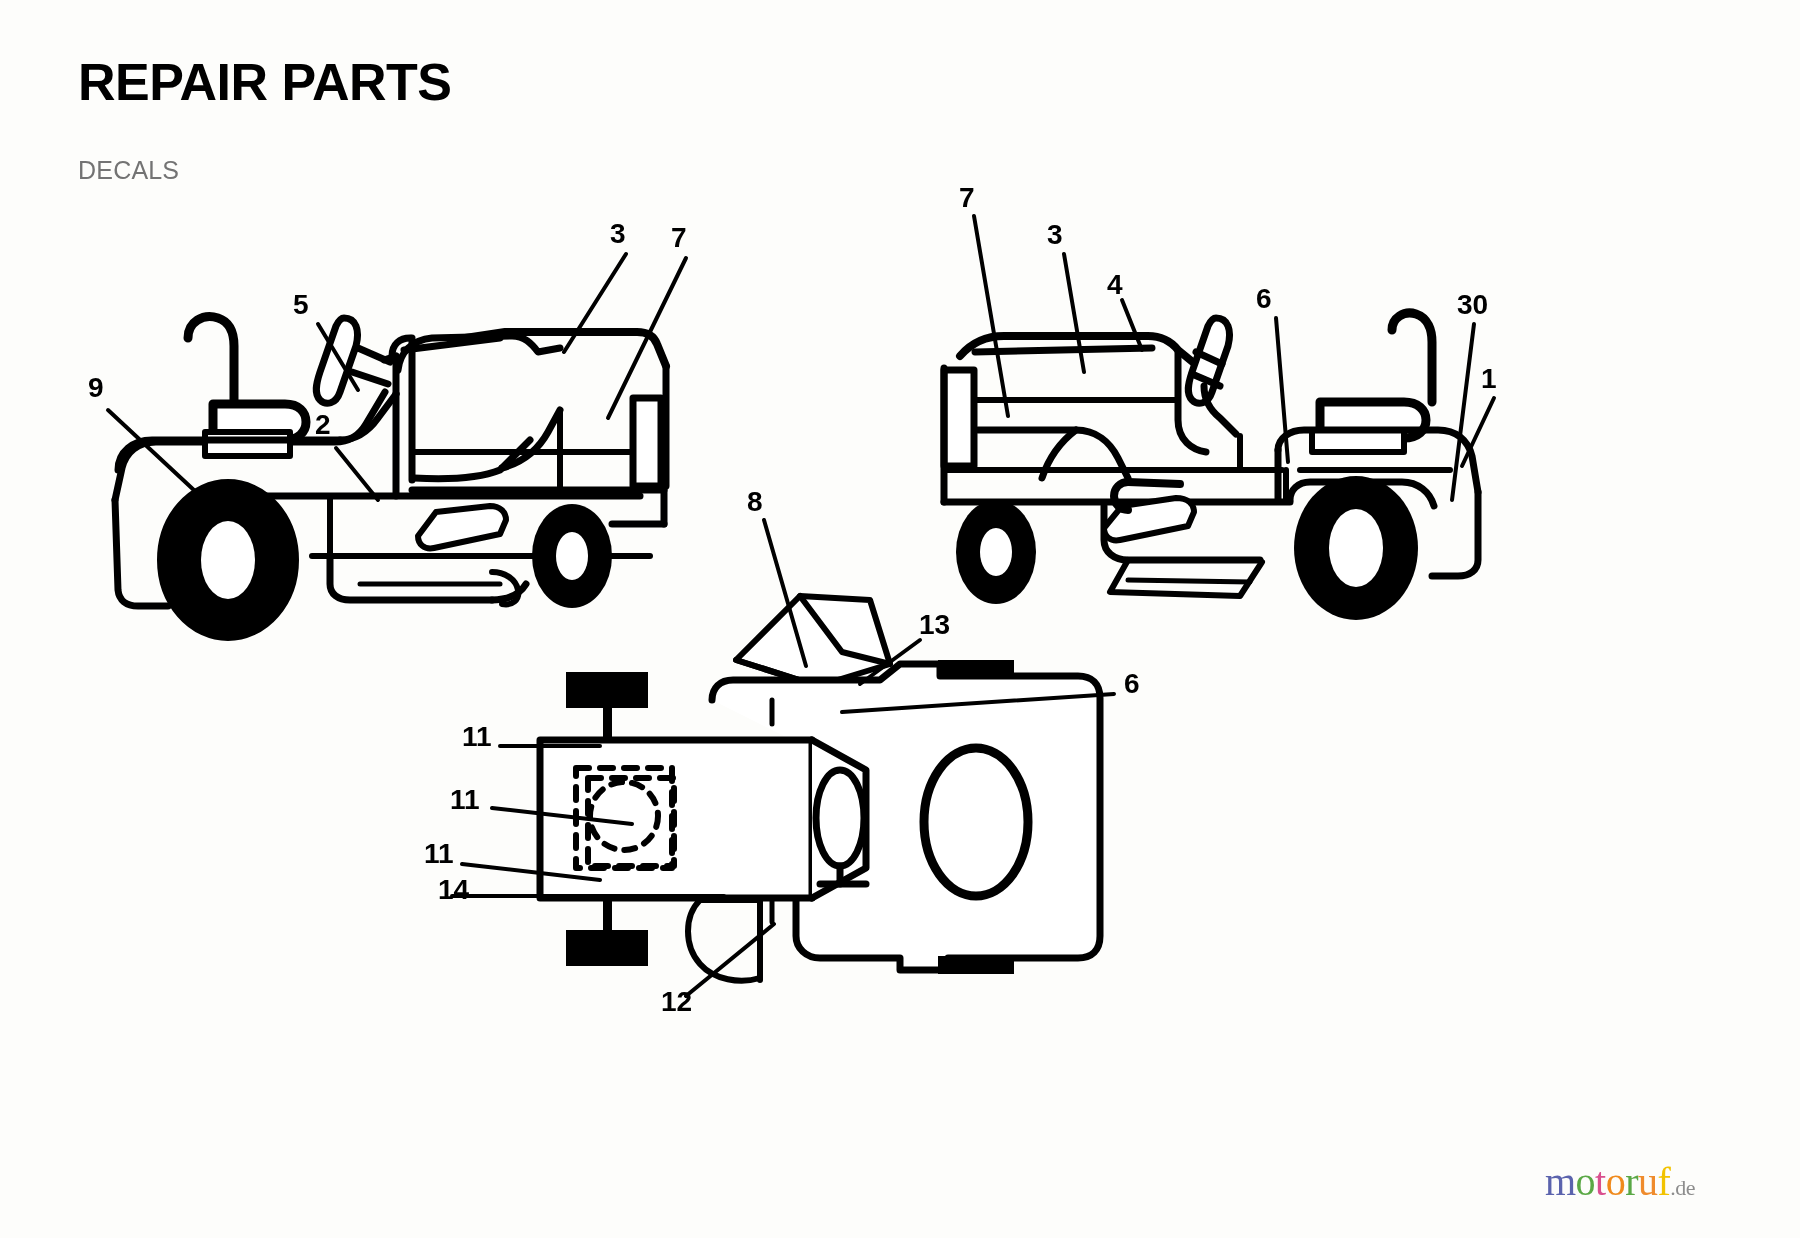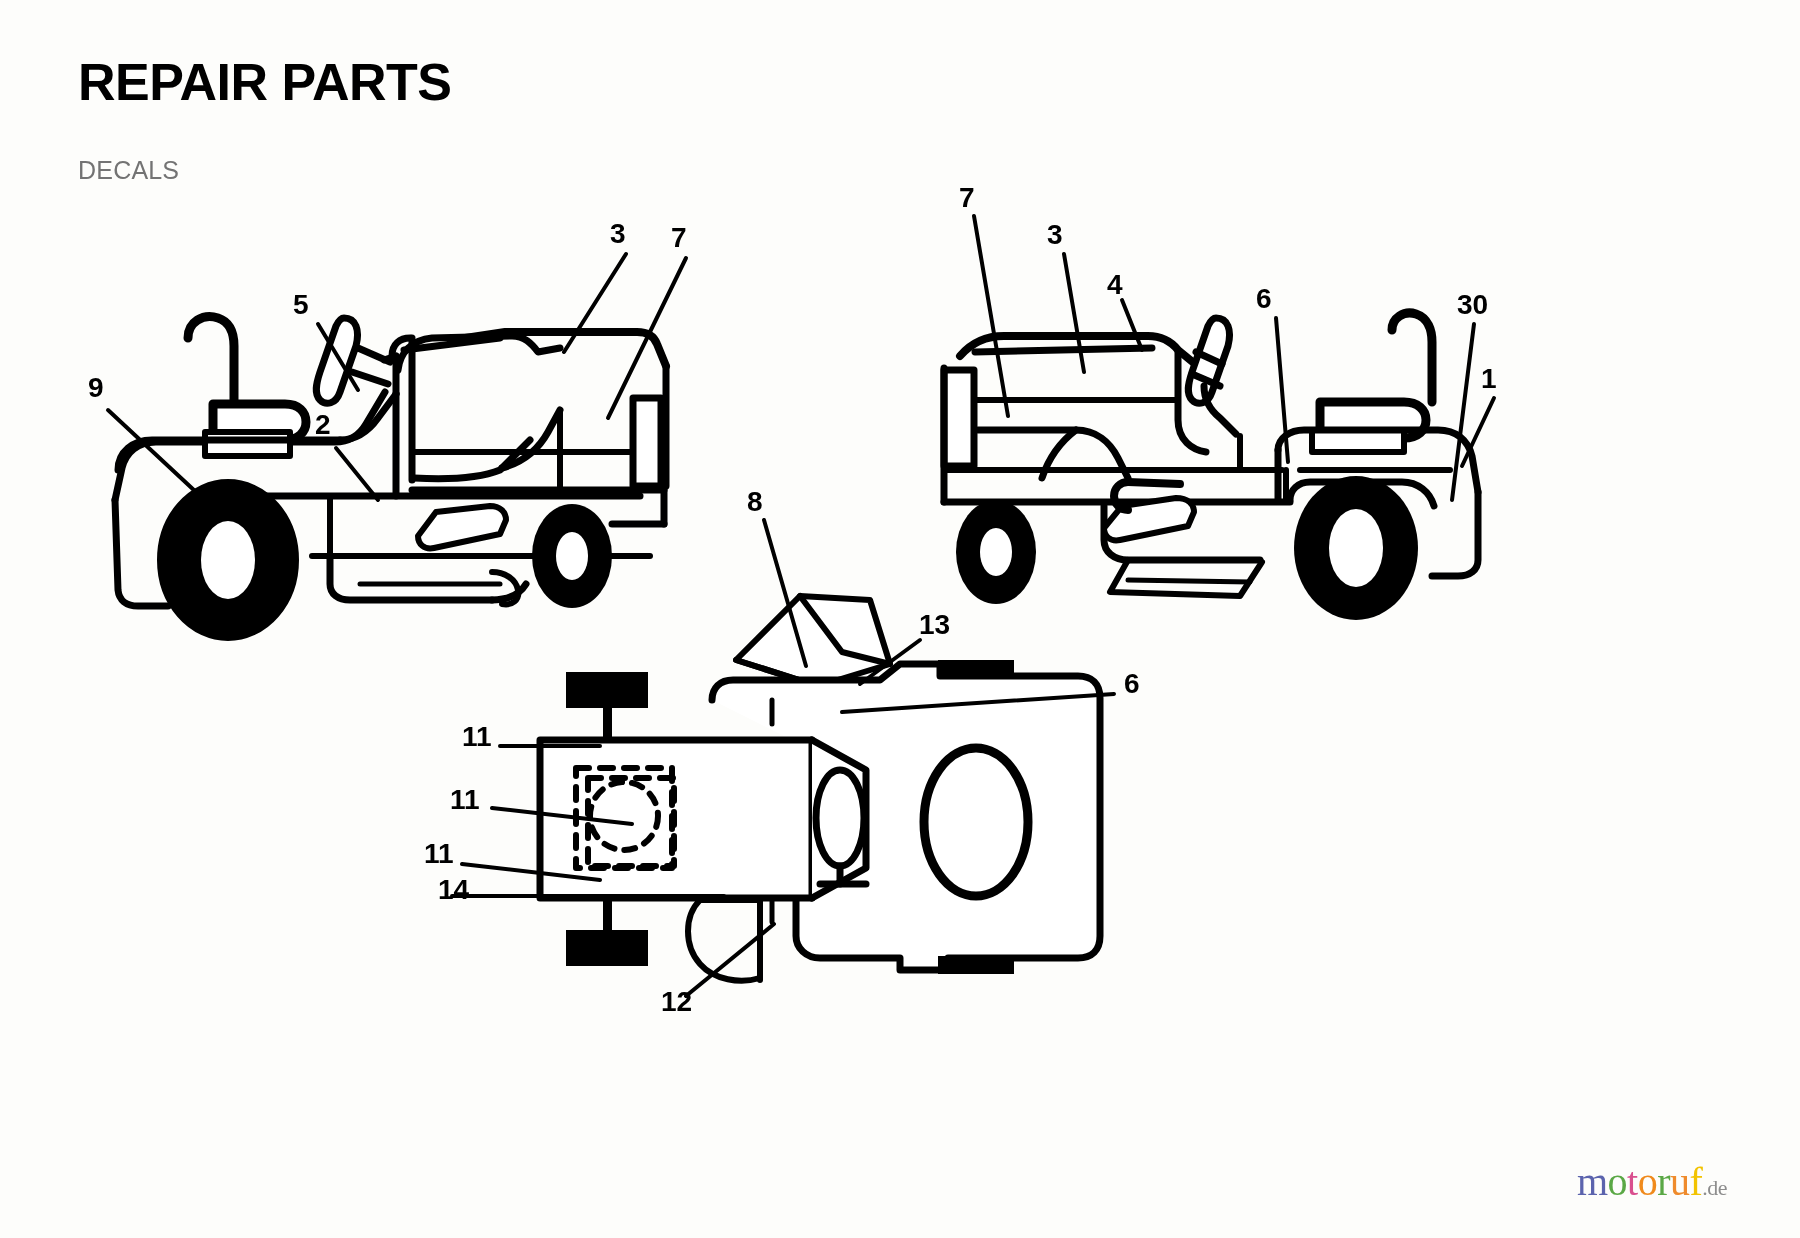--- a/index.html
+++ b/index.html
@@ -78,21 +78,20 @@
   .wm {
     position: absolute;
     left: 1620px;
     top: 1182px;
     font-family: "Liberation Serif", serif;
     font-size: 40px;
     letter-spacing: -0.5px;
     line-height: 1;
     white-space: nowrap;
     transform: translate(-50%, -50%);
-    margin-left: 32px;
   }
   .wm span { display: inline; }
   .wm .m1 { color: #5b63ad; }
   .wm .o1 { color: #5aa845; }
   .wm .t1 { color: #d94f8e; }
   .wm .o2 { color: #f08a1c; }
   .wm .r1 { color: #5aa845; }
   .wm .u1 { color: #ef8b2c; }
   .wm .f1 { color: #f2c300; }
   .wm .de { color: #8d8d8d; font-size: 22px; }

